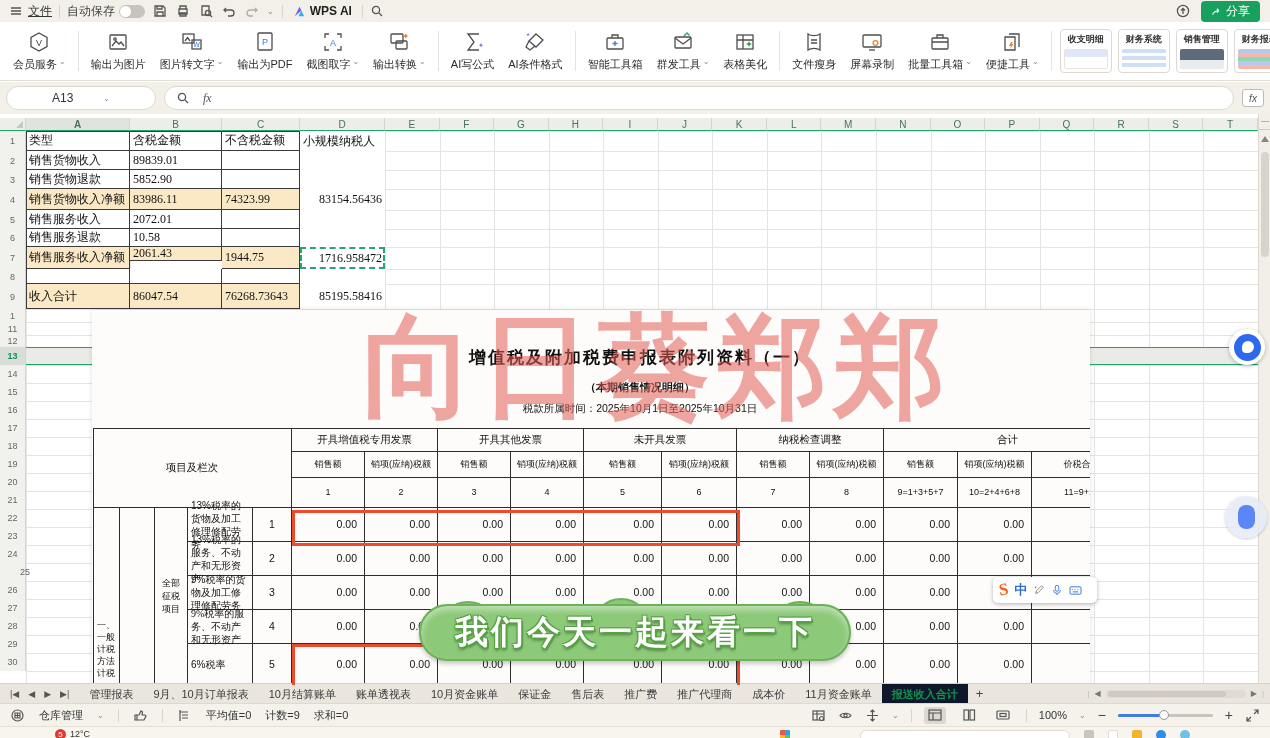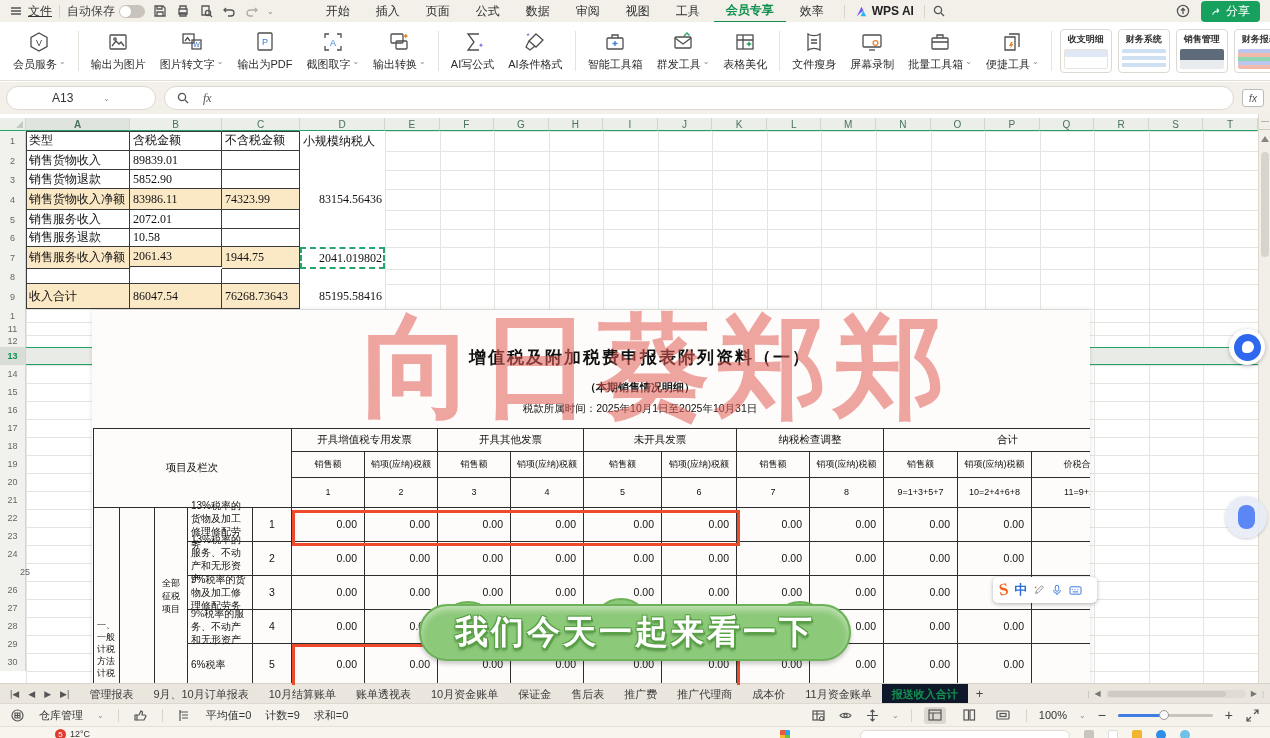--- a/index.html
+++ b/index.html
@@ -175,32 +175,20 @@
           </svg>
         </span>
       <span class="qicon dim">
           <svg viewBox="0 0 14 14">
             <path d="M10 4l2 2-2 2"></path>
             <path d="M12 6H5a3 3 0 000 6h3"></path>
           </svg>
         </span>
       <span class="chev">⌄</span>
     </div>
-    <div class="tb-menus" id="menus">
-        <div class="menu" style="display: inline-block;">开始</div>
-        <div class="menu" style="display: inline-block;">插入</div>
-        <div class="menu" style="display: inline-block;">页面</div>
-        <div class="menu" style="display: inline-block;">公式</div>
-        <div class="menu" style="display: inline-block;">数据</div>
-        <div class="menu" style="display: inline-block;">审阅</div>
-        <div class="menu" style="display: inline-block;">视图</div>
-        <div class="menu" style="display: inline-block;">工具</div>
-        <div class="menu active" style="display: inline-block;">会员专享</div>
-        <div class="menu" style="display: inline-block;">效率</div>
-      </div>
     <span class="vsep-s" style="margin-left:8px;"></span>
     <span class="wpsai">
       <svg width="13" height="13" viewBox="0 0 14 14">
           <polygon points="2,12 7,2 9,6" fill="#6a5cf5"></polygon>
           <polygon points="6,12 9,6 12,12" fill="#2bb3f5"></polygon>
         </svg>
       <span>WPS AI</span>
     </span>
     <span class="vsep-s"></span>
     <span class="qicon" style="margin-left:6px;">
@@ -509,23 +497,23 @@
       <div class="cell right" style="left: 300px; top: 75px; width: 85px; height: 21px;">83154.56436</div>
       <div class="cell bordered" style="left: 26px; top: 96px; width: 104px; height: 19px;">销售服务收入</div>
       <div class="cell bordered" style="left: 130px; top: 96px; width: 92px; height: 19px;">2072.01</div>
       <div class="cell bordered" style="left: 222px; top: 96px; width: 78px; height: 19px;"></div>
       <div class="cell right" style="left: 300px; top: 96px; width: 85px; height: 19px;"></div>
       <div class="cell bordered" style="left: 26px; top: 115px; width: 104px; height: 18px;">销售服务退款</div>
       <div class="cell bordered" style="left: 130px; top: 115px; width: 92px; height: 18px;">10.58</div>
       <div class="cell bordered" style="left: 222px; top: 115px; width: 78px; height: 18px;"></div>
       <div class="cell right" style="left: 300px; top: 115px; width: 85px; height: 18px;"></div>
       <div class="cell bordered hl" style="left: 26px; top: 133px; width: 104px; height: 22px;">销售服务收入净额</div>
-      <div class="cell bordered hl" style="left: 130px; top: 133px; width: 92px; height: 20px;">2061.43</div>
+      <div class="cell bordered hl" style="left: 130px; top: 133px; width: 92px; height: 14px;">2061.43</div>
       <div class="cell bordered hl" style="left: 222px; top: 133px; width: 78px; height: 22px;">1944.75</div>
-      <div class="cell right dashed" style="left: 300px; top: 133px; width: 85px; height: 22px;">2041.019802</div>
+      <div class="cell right dashed" style="left: 300px; top: 133px; width: 85px; height: 22px;">1716.958472</div>
       <div class="cell bordered" style="left: 26px; top: 155px; width: 104px; height: 15px;"></div>
       <div class="cell bordered" style="left: 130px; top: 155px; width: 92px; height: 15px;"></div>
       <div class="cell bordered" style="left: 222px; top: 155px; width: 78px; height: 15px;"></div>
       <div class="cell right" style="left: 300px; top: 155px; width: 85px; height: 15px;"></div>
       <div class="cell bordered hl" style="left: 26px; top: 170px; width: 104px; height: 25px;">收入合计</div>
       <div class="cell bordered hl" style="left: 130px; top: 170px; width: 92px; height: 25px;">86047.54</div>
       <div class="cell bordered hl" style="left: 222px; top: 170px; width: 78px; height: 25px;">76268.73643</div>
       <div class="cell right" style="left: 300px; top: 170px; width: 85px; height: 25px;">85195.58416</div>
       <div class="tbl-outline" style="left: 26px; top: 17px; width: 274px; height: 178px;"></div>
     </div>

